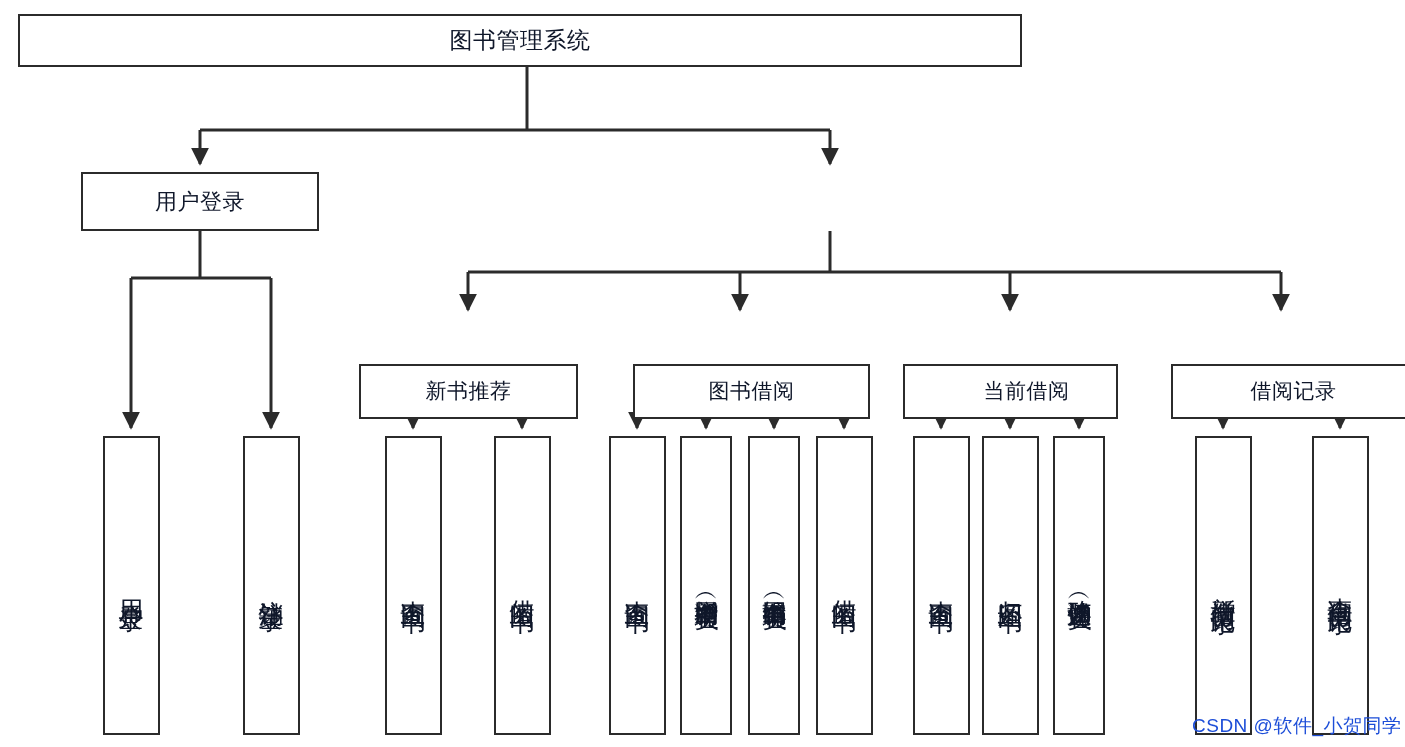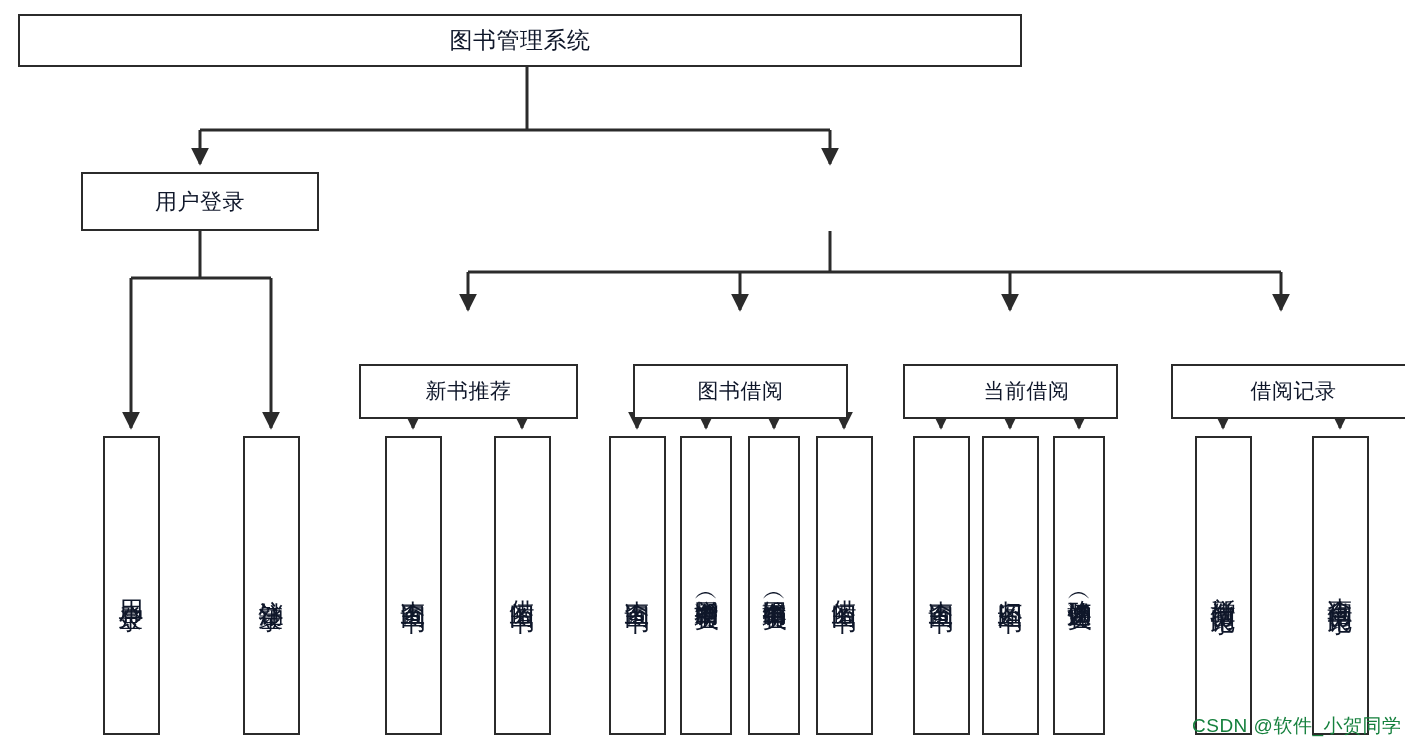--- a/index.html
+++ b/index.html
@@ -64,21 +64,21 @@
   
   .lvl3 {
     top: 318px;
     height: 55px;
     margin-top: 46px;
   }
   .lvl3 .node-label {
     font-size: 21px;
   }
   #node-new-book-rec { left: 359px; width: 219px; }
-  #node-book-borrow  { left: 633px; width: 215px; }
+  #node-book-borrow  { left: 633px; width: 237px; }
   #node-current-borrow { left: 903px; width: 215px; padding-left: 32px; }
   #node-borrow-record  { left: 1171px; width: 245px; }
   
   .leaf {
     top: 436px;
     height: 299px;
     width: 57px;
     padding: 8px 0;
   }
   .leaf .node-label {
@@ -91,21 +91,21 @@
   }
   .leaf.narrow { width: 52px; }
   .leaf.narrow .node-label { font-size: 24px; letter-spacing: 1px; }
 
   
   #watermark {
     position: absolute;
     left: 1192px;
     top: 713px;
     font-size: 19px;
-    color: #15803d;
+    color: #1d4ed8;
     white-space: nowrap;
     letter-spacing: 0.5px;
   }
 </style>
 </head>
 <body>
 
 <div id="canvas">
 
   <svg id="wires" viewBox="0 0 1405 747" xmlns="http://www.w3.org/2000/svg">

